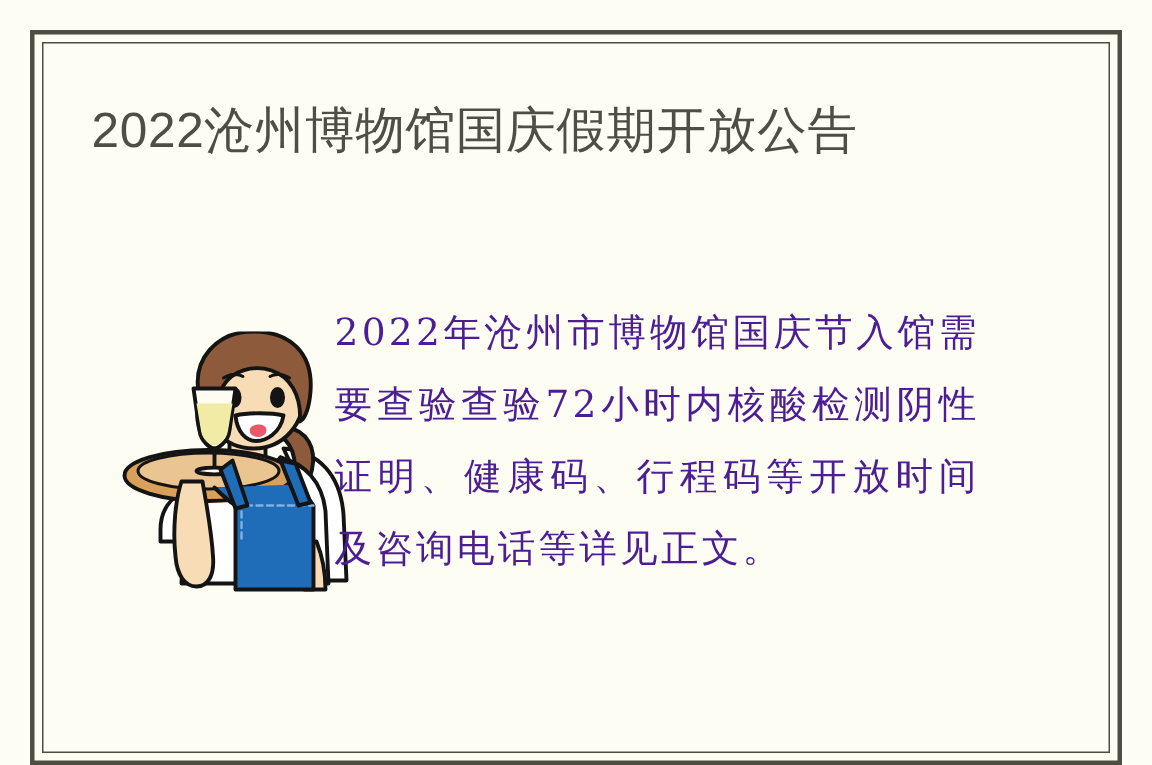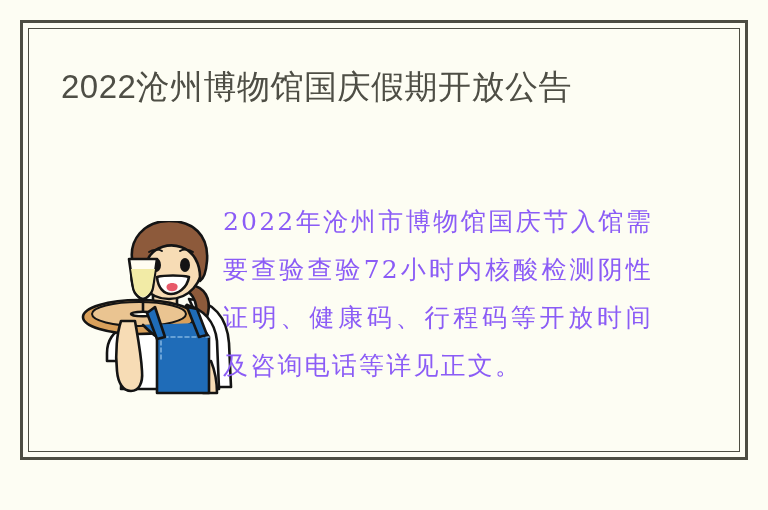--- a/index.html
+++ b/index.html
@@ -7,21 +7,21 @@
   html, body {
     width:768px; height:510px;
     background:#fdfdf3;
     font-family:"Liberation Sans", sans-serif;
     overflow:hidden;
   }
 
   #article-card {
     position:absolute;
     left:20px; top:20px;
-    width:728px; height:440px;
+    width:728px; height:490px;
     border:3px solid #4d4d42;
     background:#fdfdf3;
     padding-left:40px;
   }
 
   #article-card-inner {
     position:absolute;
     left:5px; top:5px; right:5px; bottom:5px;
     border:1px solid #4d4d42;
   }
@@ -37,21 +37,21 @@
     letter-spacing:0.5px;
     font-family:"Liberation Sans", sans-serif;
   }
 
   #article-body {
     position:absolute;
     left:200px; top:175px;
     width:430px;
     font-size:25px;
     line-height:48px;
-    color:#8b5cf6;
+    color:#4c1d95;
     letter-spacing:2.2px;
     text-align:justify;
     font-family:"DejaVu Serif", serif;
   }
 
   
   #waitress-illustration {
     position:absolute;
     left:58px; top:198px;
     width:168px; height:180px;

